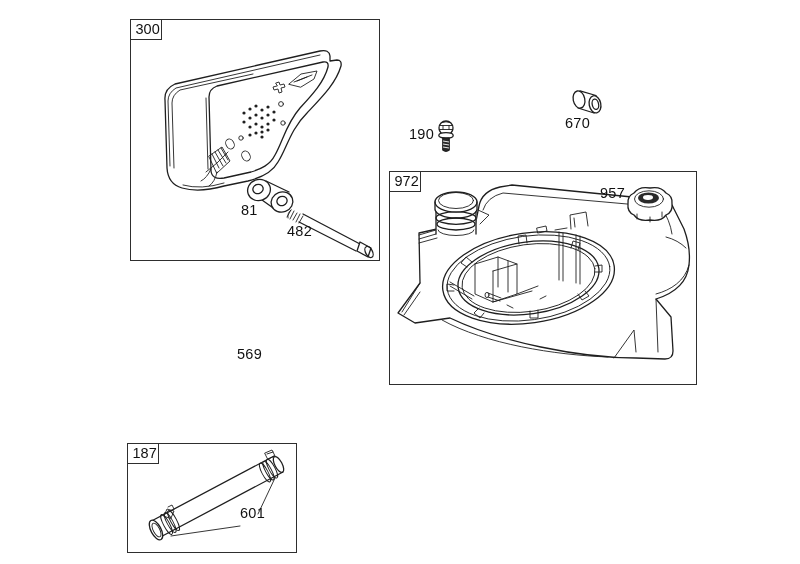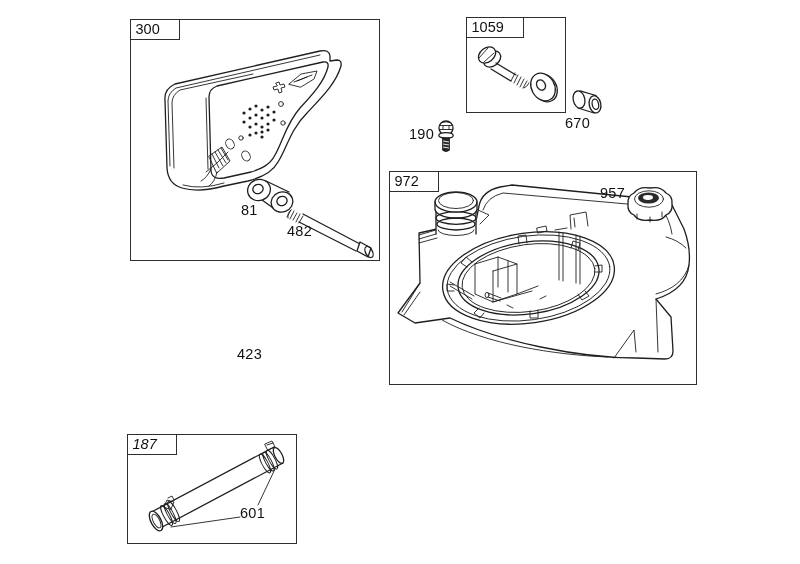--- a/index.html
+++ b/index.html
@@ -15,21 +15,21 @@
     position:absolute;
     border:1.5px solid #2e2e2e;
     background:#fff;
     box-sizing:border-box;
   }
   .box-label{
     position:absolute;
     top:-1.5px;left:-1.5px;
     border:1.5px solid #2e2e2e;
     background:#fff;
-    padding:0px 19px 1px 5px;
+    padding:0px 1px 1px 5px;
     font-size:14.5px;
     line-height:18px;
     color:#111;
     z-index:3;
   }
   .callout{
     position:absolute;
     font-size:14.5px;
     line-height:15px;
     color:#111;
@@ -112,37 +112,20 @@
 
       <g>
         <path class="lineart" d="M 172,194 L 229,224 M 168,202 L 225,231"></path>
         <path class="lineart thin" d="M 160,190 Q 156,193 157,198 M 160,190 L 156,197 M 163,191 L 159,199 M 166,193 L 162,200 M 169,194 L 165,202 M 172,196 L 168,203"></path>
         <path class="lineart whitefill" d="M 229,222 L 240,228 L 237,237 L 226,231 Z"></path>
         <ellipse class="lineart" cx="238" cy="232" rx="3.4" ry="6" transform="rotate(-28 238 232)"></ellipse>
       </g>
     </svg>
   </div>
 
-  <div class="part-box" style="left:466px;top:17px;width:100px;height:96px;">
-    <div class="box-label">1059</div>
-    <svg width="100" height="96" viewBox="0 0 100 96">
-
-      <ellipse class="lineart whitefill" cx="25" cy="41" rx="9.5" ry="7" transform="rotate(-38 25 41)"></ellipse>
-      <ellipse class="lineart whitefill" cx="20" cy="37" rx="9.5" ry="7" transform="rotate(-38 20 37)"></ellipse>
-      <path class="lineart thin" d="M 12,40 L 21,30 M 17,44 L 27,35"></path>
-
-      <path class="lineart" d="M 29,45 L 49,57 M 24,51 L 44,63"></path>
-
-      <path class="lineart thin" d="M 48,55 L 44,63 M 51,57 L 47,65 M 54,59 L 50,67 M 57,61 L 53,69 M 60,63 L 56,70 M 62,65 Q 60,69 57,70"></path>
-
-      <ellipse class="lineart whitefill" cx="78" cy="70" rx="11.5" ry="14.5" transform="rotate(-30 78 70)"></ellipse>
-      <ellipse class="lineart whitefill" cx="76" cy="69" rx="11.5" ry="14.5" transform="rotate(-30 76 69)"></ellipse>
-      <ellipse class="lineart" cx="74" cy="67" rx="4.2" ry="5.4" transform="rotate(-30 74 67)"></ellipse>
-    </svg>
-  </div>
 
   <svg style="left:436px;top:120px;" width="26" height="36" viewBox="0 0 26 36">
     <circle class="lineart whitefill" cx="10" cy="8" r="7"></circle>
     <path class="lineart thin" d="M 3.5,5.5 L 16.5,5.5 M 3.2,9.5 L 16.8,9.5 M 7,5.5 L 7,9.5 M 13,5.5 L 13,9.5 M 6,2.5 Q 10,1 14,2.5"></path>
     <ellipse class="lineart whitefill" cx="10" cy="15.5" rx="7.2" ry="2.8"></ellipse>
     <path class="lineart darkfill" d="M 6.8,18 L 13.2,18 L 13.2,30 Q 10,32.5 6.8,30 Z" style="stroke:#1f1f1f;"></path>
     <path class="thin" style="stroke:#ffffff;fill:none;" d="M 7,21 L 13,22 M 7,24 L 13,25 M 7,27 L 13,28"></path>
   </svg>
 
   <svg style="left:570px;top:86px;" width="36" height="32" viewBox="0 0 36 32">
@@ -210,21 +193,21 @@
         <path class="lineart whitefill" d="M 282,32 Q 283,40 276,43 Q 271,50 260,48 Q 249,50 244,43 Q 237,40 238,32 Q 237,24 244,21 Q 249,14 260,16 Q 271,14 276,21 Q 283,24 282,32 Z"></path>
         <ellipse class="lineart thin" cx="259" cy="27" rx="14.5" ry="8.2"></ellipse>
         <ellipse class="darkfill" cx="258.5" cy="26" rx="10.5" ry="5.5"></ellipse>
         <ellipse class="whitefill" cx="258" cy="25.5" rx="5" ry="2.4"></ellipse>
         <path class="lineart thin" d="M 247,42 L 247,47 M 260,45 L 260,50 M 272,40 L 272,45"></path>
       </g>
     </svg>
   </div>
 
 
-  <div class="part-box" style="left:127px;top:434px;width:170px;height:110px;font-style:italic;">
+  <div class="part-box" style="left:127px;top:443px;width:170px;height:110px;">
     <div class="box-label">187</div>
     <svg width="170" height="110" viewBox="0 0 170 110">
 
       <path class="lineart whitefill" d="M 23.5,77 L 146,12 L 155,28 L 32.5,93 Z" style="stroke:none;"></path>
       <path class="lineart" d="M 23.5,77 L 146,12 M 32.5,93 L 155,28"></path>
       <ellipse class="lineart whitefill" cx="28" cy="86" rx="5" ry="10.8" transform="rotate(-28 28 86)"></ellipse>
       <ellipse class="lineart thin" cx="28.5" cy="86" rx="3.2" ry="7.6" transform="rotate(-28 28.5 86)"></ellipse>
       <ellipse class="lineart" cx="150.5" cy="20.5" rx="3.6" ry="8.8" transform="rotate(-28 150.5 20.5)"></ellipse>
 
       <g>
@@ -243,16 +226,16 @@
 
       <path class="lineart thin" d="M 112,82 L 43,92 M 130,70 L 147,34"></path>
     </svg>
   </div>
 
   <div class="callout" style="left:241px;top:203px;">81</div>
   <div class="callout" style="left:287px;top:224px;">482</div>
   <div class="callout" style="left:409px;top:127px;">190</div>
   <div class="callout" style="left:565px;top:116px;">670</div>
   <div class="callout" style="left:600px;top:186px;">957</div>
-  <div class="callout" style="left:237px;top:347px;">423</div>
+  <div class="callout" style="left:237px;top:347px;">569</div>
   <div class="callout" style="left:240px;top:506px;">601</div>
 
 </div>
 
 </body></html>

